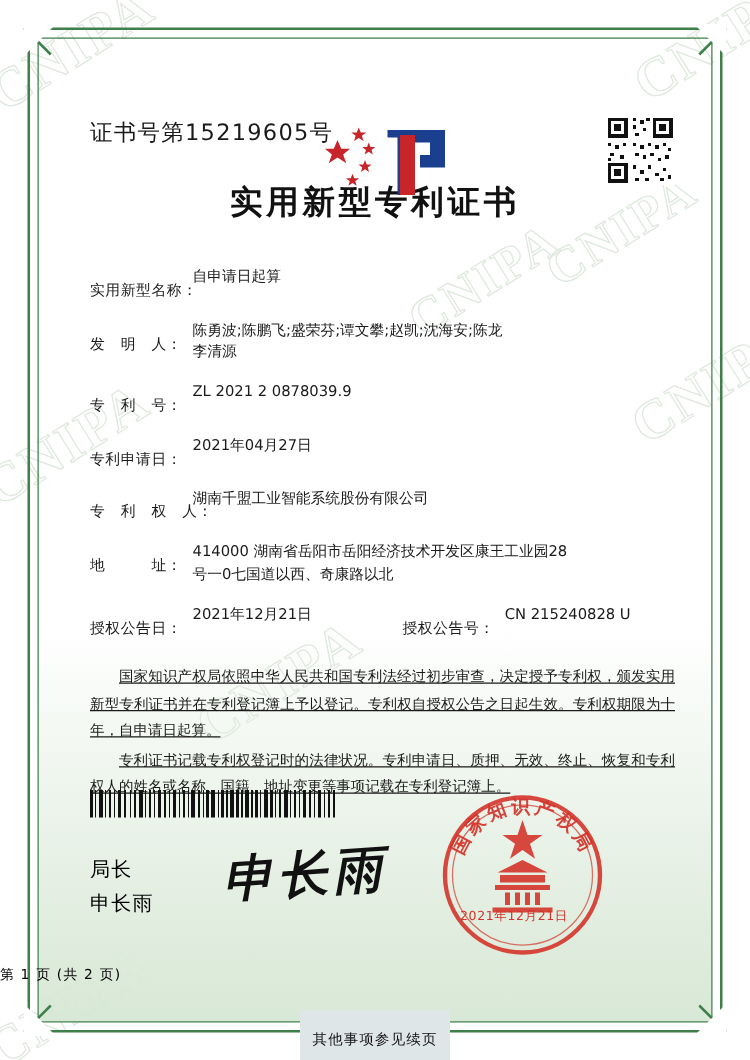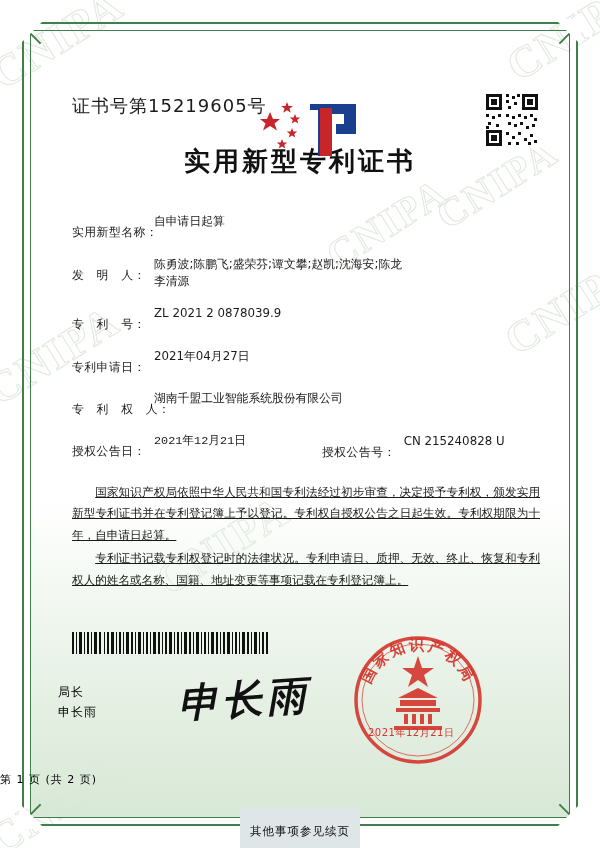--- a/index.html
+++ b/index.html
@@ -131,43 +131,43 @@
   .fvalue {
     flex: 1;
   }
   .fvalue .sub {
     display: block;
     padding-left: 0;
   }
   .frow.two .half {
     display: flex;
   }
-  .frow.two .half.left { width: 250px; flex: 0 0 250px; font-family: Liberation Mono, monospace;}
+  .frow.two .half.left { width: 250px; flex: 0 0 250px;}
   .para {
     margin-top: 20px;
     padding: 0 14px 0 26px;
     font-size: 11.6px;
     line-height: 1.85;
     text-align: justify;
   }
   .para p {
     margin: 0 0 2px 0;
     text-indent: 2em;
     text-decoration: underline;
   }
   .barcode {
     position: absolute;
     left: 72px; top: 632px;
     width: 196px; height: 22px;
     z-index: 3;
   }
   .sign-block {
     position: absolute;
-    left: 58px; top: 682px;
-    font-size: 12px;
+    left: 72px; top: 682px;
+    font-size: 16px;
     line-height: 1.7;
     letter-spacing: 1px;
     z-index: 3;
   }
   .signature {
     position: absolute;
     left: 178px; top: 672px;
     z-index: 4;
     font-family: "Liberation Serif", serif;
     font-size: 40px;
@@ -354,20 +354,27 @@
       <div class="frow">
         <div class="flabel">专利申请日：</div>
         <div class="fvalue">2021年04月27日</div>
       </div>
 
       <div class="frow">
         <div class="flabel">专　利　权　人：</div>
         <div class="fvalue">湖南千盟工业智能系统股份有限公司</div>
       </div>
 
+      <div class="frow">
+        <div class="flabel">地　　　址：</div>
+        <div class="fvalue">
+          <span>414000 湖南省岳阳市岳阳经济技术开发区康王工业园28</span>
+          <span class="sub">号一0七国道以西、奇康路以北</span>
+        </div>
+      </div>
 
       <div class="frow two">
         <div class="half left">
           <div class="flabel">授权公告日：</div>
           <div class="fvalue">2021年12月21日</div>
         </div>
         <div class="half">
           <div class="flabel" style="width:auto;flex:0 0 auto;margin-right:8px;">授权公告号：</div>
           <div class="fvalue">CN 215240828 U</div>
         </div>

